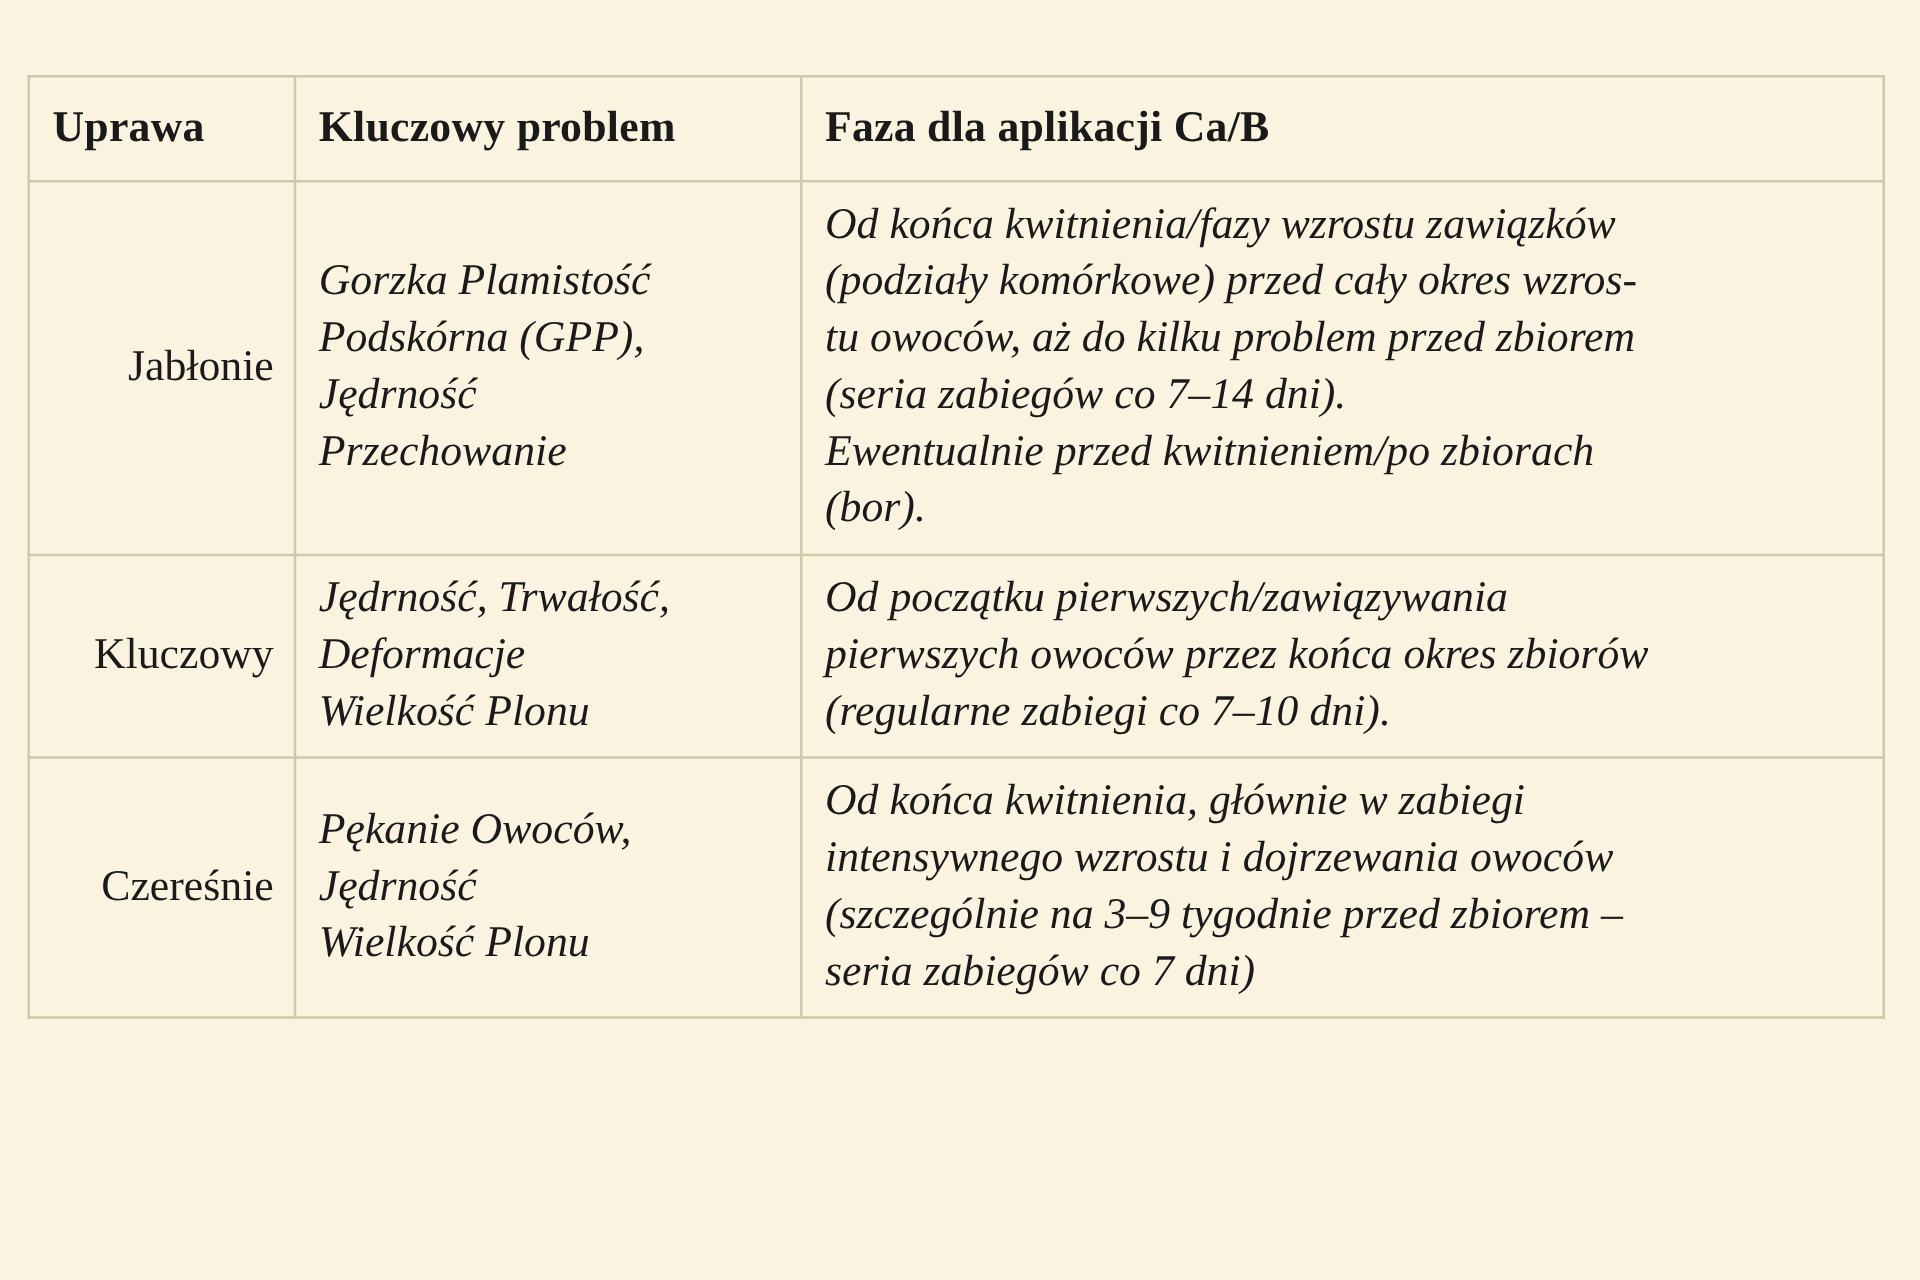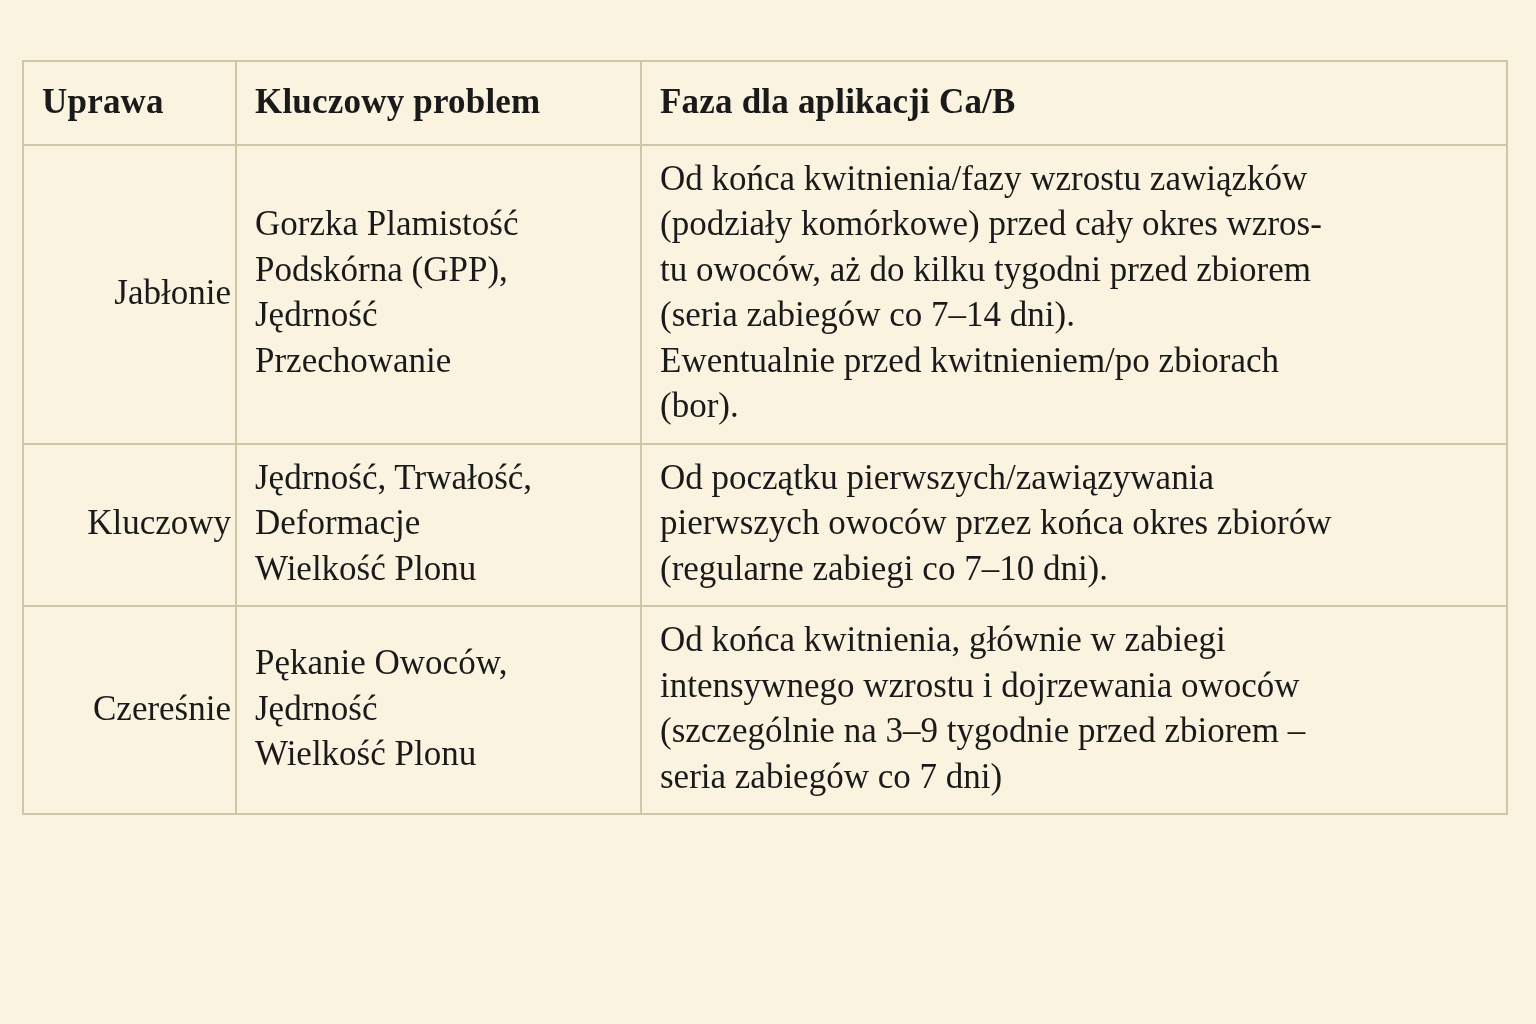--- a/index.html
+++ b/index.html
@@ -29,21 +29,21 @@
     background: #faf3e0;
   }
   table.data-table col.c1 { width: 213px; }
   table.data-table col.c2 { width: 405px; }
   table.data-table col.c3 { width: 866px; }
 
   table.data-table td,
   table.data-table th {
     border: 2px solid #cfc7a8;
     vertical-align: middle;
-    padding: 10px 4px 14px 18px;
+    padding: 10px 16px 14px 18px;
     background: #faf3e0;
   }
   table.data-table thead th {
     font-weight: bold;
     font-size: 35px;
     line-height: 1.25;
     text-align: left;
     padding-top: 18px;
     padding-bottom: 20px;
     letter-spacing: 0.2px;
@@ -53,20 +53,21 @@
     line-height: 1.30;
     font-weight: normal;
   }
   td.crop-cell {
     text-align: right;
     white-space: nowrap;
   }
   td.problem-cell,
   td.phase-cell {
     vertical-align: middle;
+    font-style: italic;
   }
   .cell-lines {
     display: block;
   }
   .cell-lines .ln {
     display: block;
   }
   
 </style>
 </head>
@@ -94,21 +95,21 @@
             <span class="ln">Gorzka Plamistość</span>
             <span class="ln">Podskórna (GPP),</span>
             <span class="ln">Jędrność</span>
             <span class="ln">Przechowanie</span>
           </span>
         </td>
         <td class="phase-cell">
           <span class="cell-lines">
             <span class="ln">Od końca kwitnienia/fazy wzrostu zawiązków</span>
             <span class="ln">(podziały komórkowe) przed cały okres wzros-</span>
-            <span class="ln">tu owoców, aż do kilku tygodni przed zbiorem</span>
+            <span class="ln">tu owoców, aż do kilku problem przed zbiorem</span>
             <span class="ln">(seria zabiegów co 7–14 dni).</span>
             <span class="ln">Ewentualnie przed kwitnieniem/po zbiorach</span>
             <span class="ln">(bor).</span>
           </span>
         </td>
       </tr>
       <tr>
         <td class="crop-cell">Kluczowy</td>
         <td class="problem-cell">
           <span class="cell-lines">

